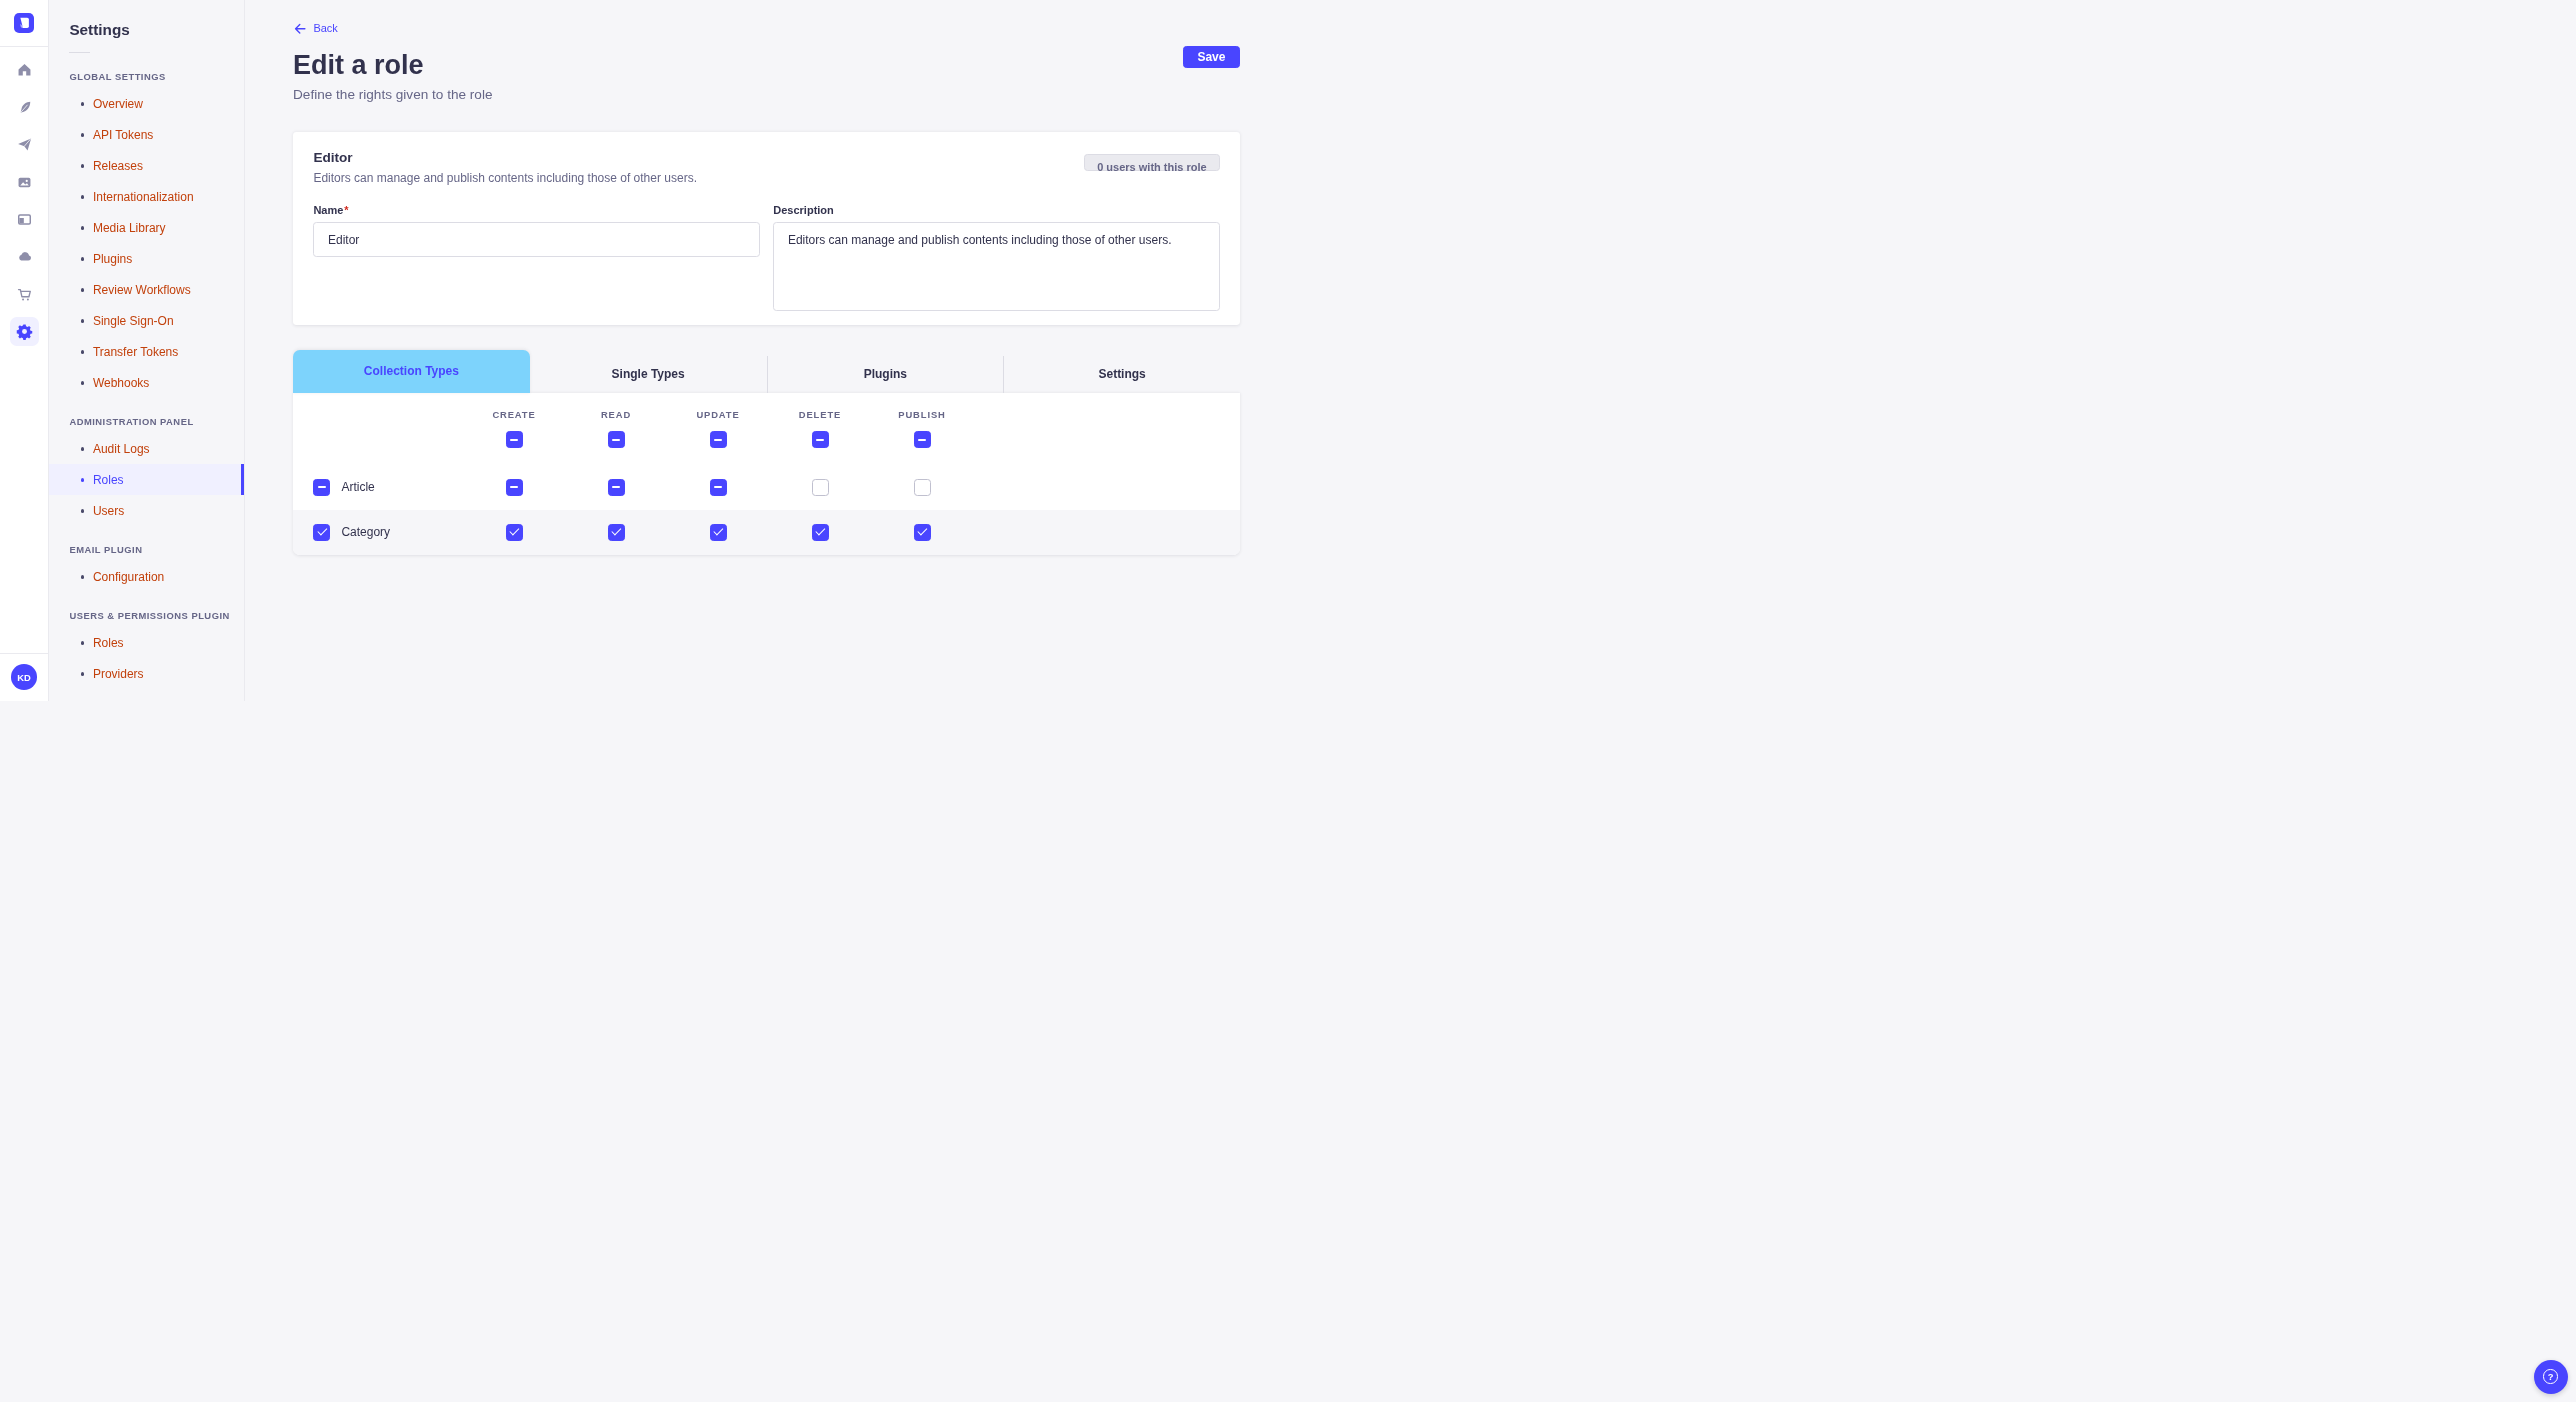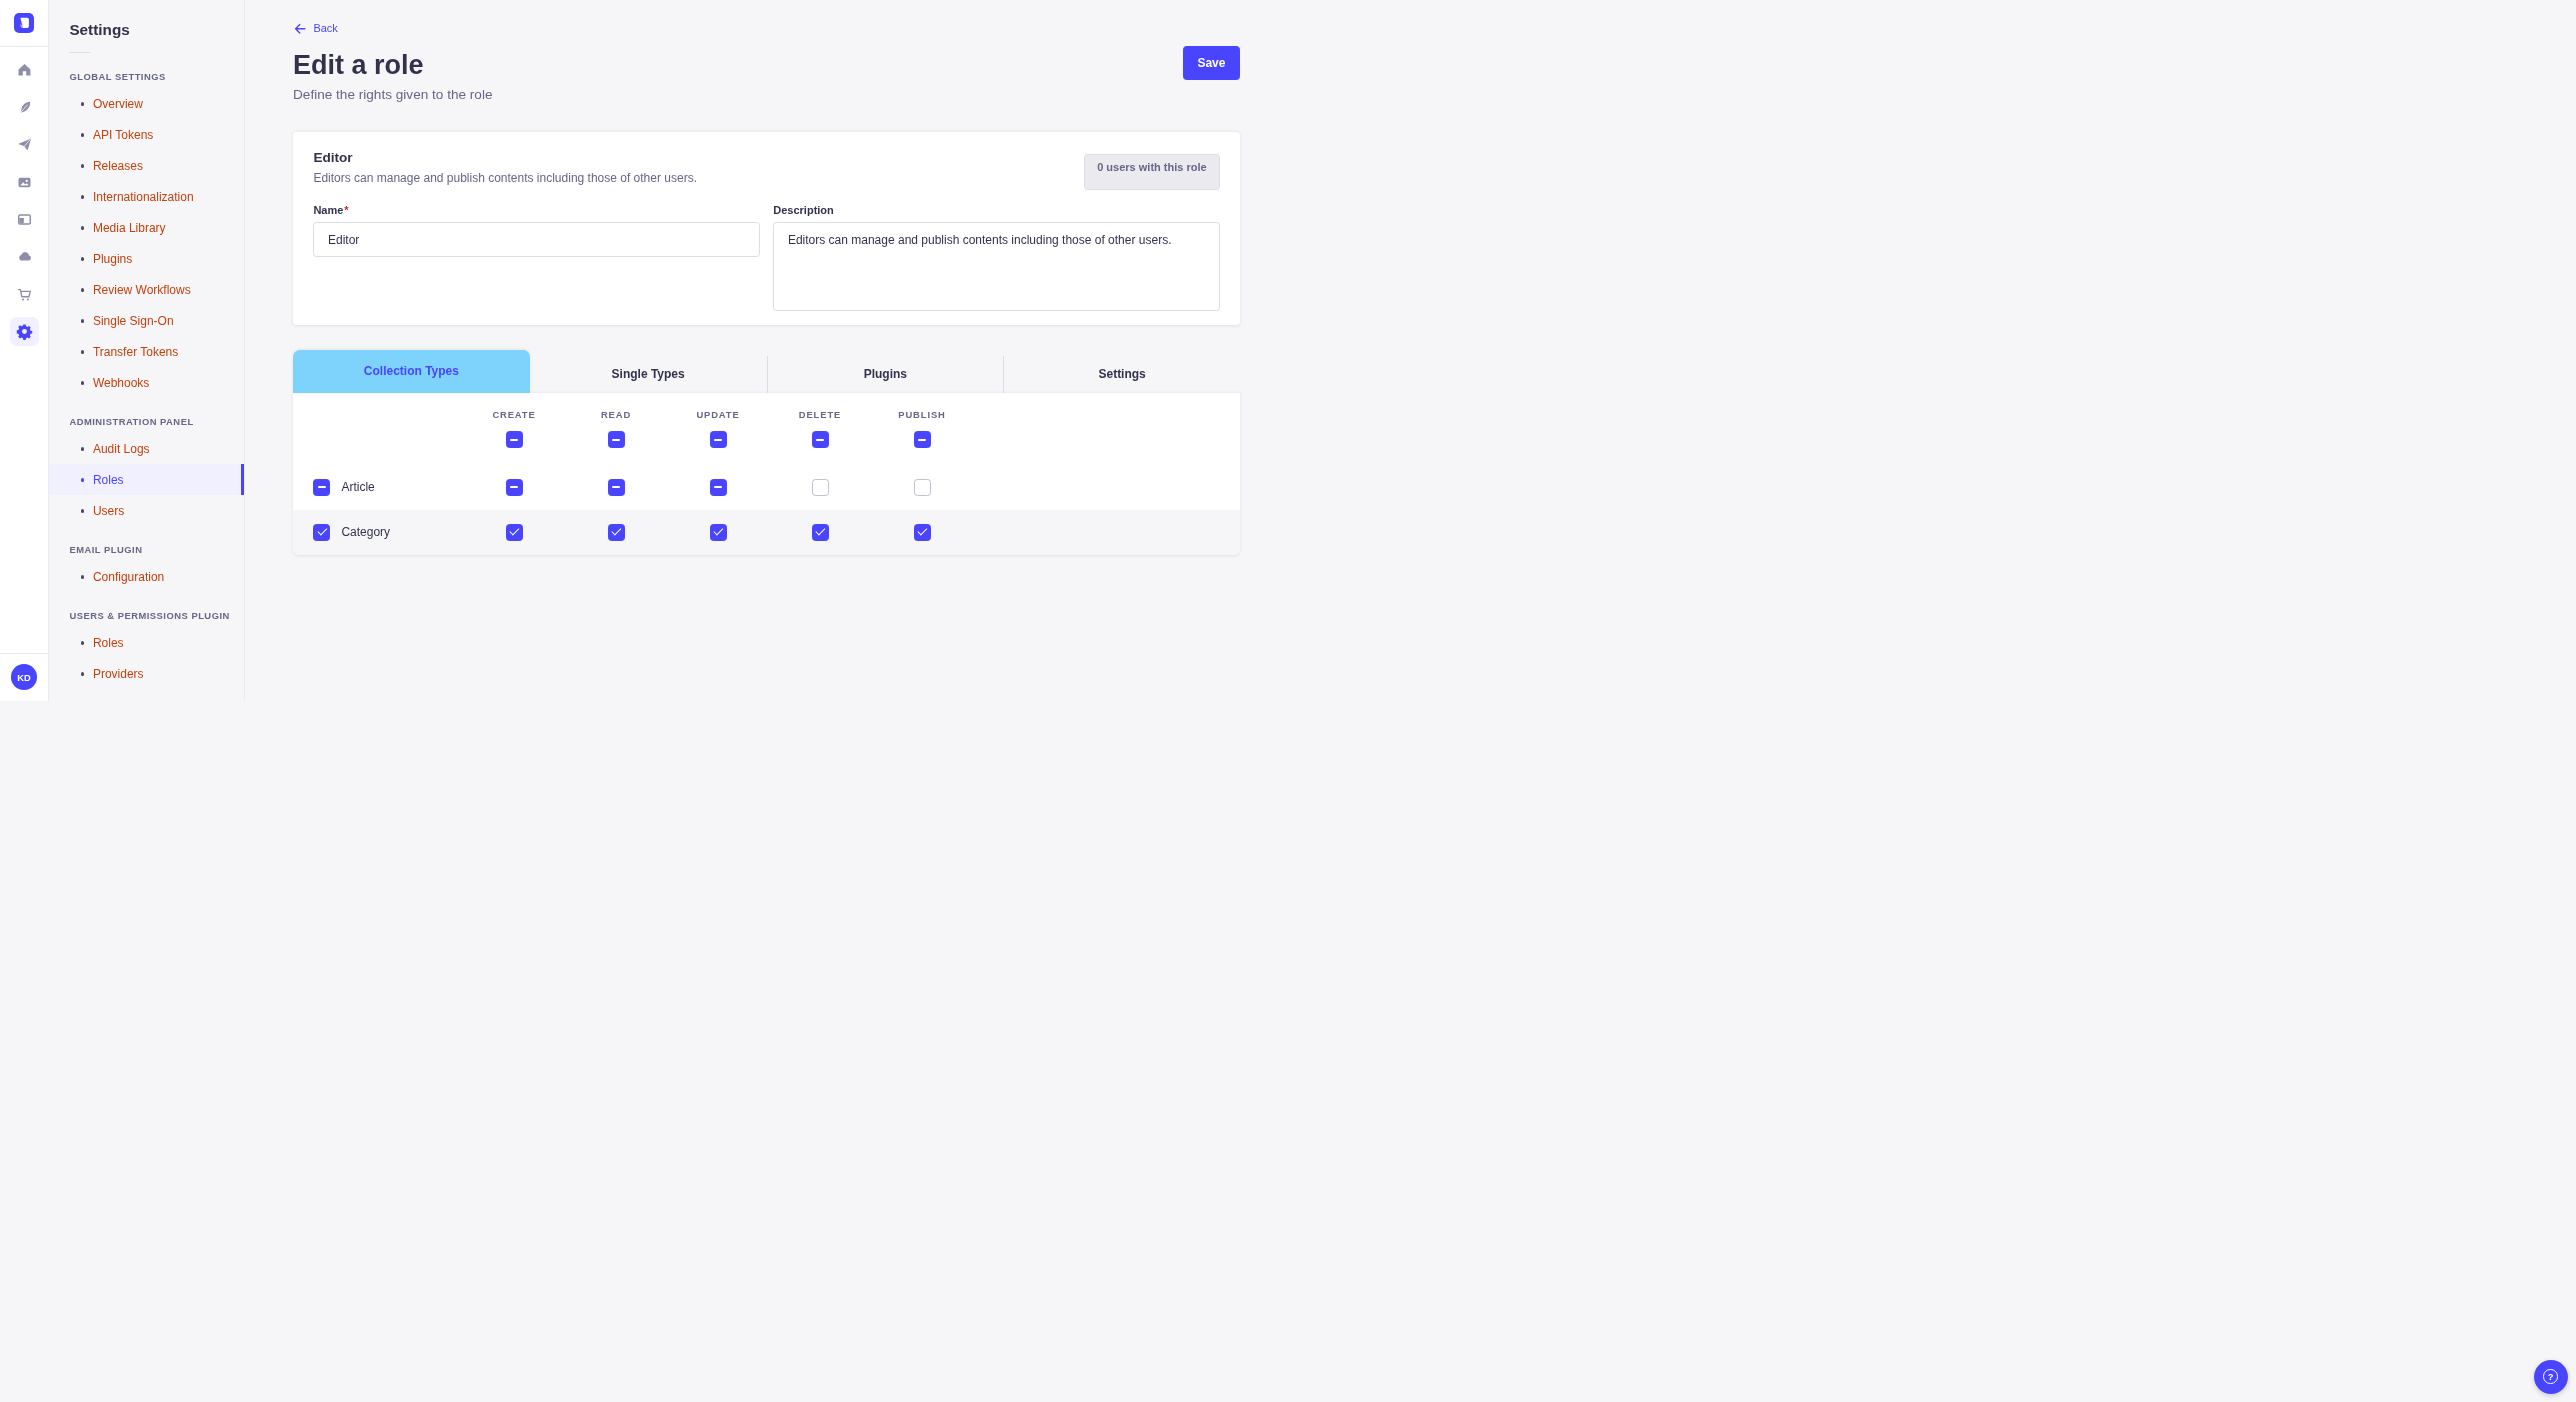--- a/index.html
+++ b/index.html
@@ -40,31 +40,31 @@
   .menu-item[data-state="active"] .bullet { background:#4945ff; }
   .menu-item[data-state="active"]::after { content:""; position:absolute; right:0; top:0;
     width:2.6px; height:100%; background:#4945ff; }
 
   
   .main { flex:1; position:relative; padding:22px 48px 0; overflow:hidden; }
   .back-link { display:inline-flex; align-items:flex-start; gap:6.8px; color:#4945ff;
     font-size:11px; font-weight:500; cursor:pointer; }
   .page-title { font-size:27px; font-weight:700; color:#32324d; margin-top:11px; }
   .page-sub { font-size:13.6px; color:#666687; margin-top:6px; }
-  .save-btn { position:absolute; top:46px; right:48px; height:34px; padding:0 13.6px;
+  .save-btn { position:absolute; top:46px; right:48px; height:22px; padding:0 13.6px;
     background:#4945ff; border:0.9px solid #4945ff; border-radius:3.4px; color:#fff;
     font-size:12px; font-weight:600; cursor:pointer;
     font-family:"Liberation Sans","DejaVu Sans",sans-serif; }
 
   
   .card { background:#fff; border-radius:3.4px; box-shadow:0 0.9px 3.4px rgba(33,33,52,.1); }
   .role-card { margin-top:30px; height:193px; padding:18px 20.4px 20.4px; position:relative; }
   .role-title { font-size:13.6px; font-weight:700; color:#32324d; }
   .role-sub { font-size:12px; color:#666687; margin-top:6px; }
-  .users-badge { position:absolute; top:22px; right:20.4px; height:36px; line-height:24px;
+  .users-badge { position:absolute; top:22px; right:20.4px; height:17px; line-height:24px;
     padding:0 12px; background:#eaeaef; border:0.9px solid #dcdce4; border-radius:3.4px;
     font-size:11px; font-weight:600; color:#666687; }
   .fields { display:grid; grid-template-columns:1fr 1fr; gap:13.6px; margin-top:19.6px; }
   .field-label { font-size:11px; font-weight:600; color:#32324d; margin-bottom:6px; }
   .req { color:#d02b20; margin-left:0.9px; }
   .text-input { width:100%; height:35px; border:0.9px solid #dcdce4; border-radius:3.4px;
     padding:0 13.6px; font-size:12px; color:#32324d; background:#fff; outline:none;
     font-family:"Liberation Sans","DejaVu Sans",sans-serif; }
   .textarea { width:100%; height:89px; border:0.9px solid #dcdce4; border-radius:3.4px;
     padding:10.2px 13.6px; font-size:12px; color:#32324d; background:#fff; resize:none;

